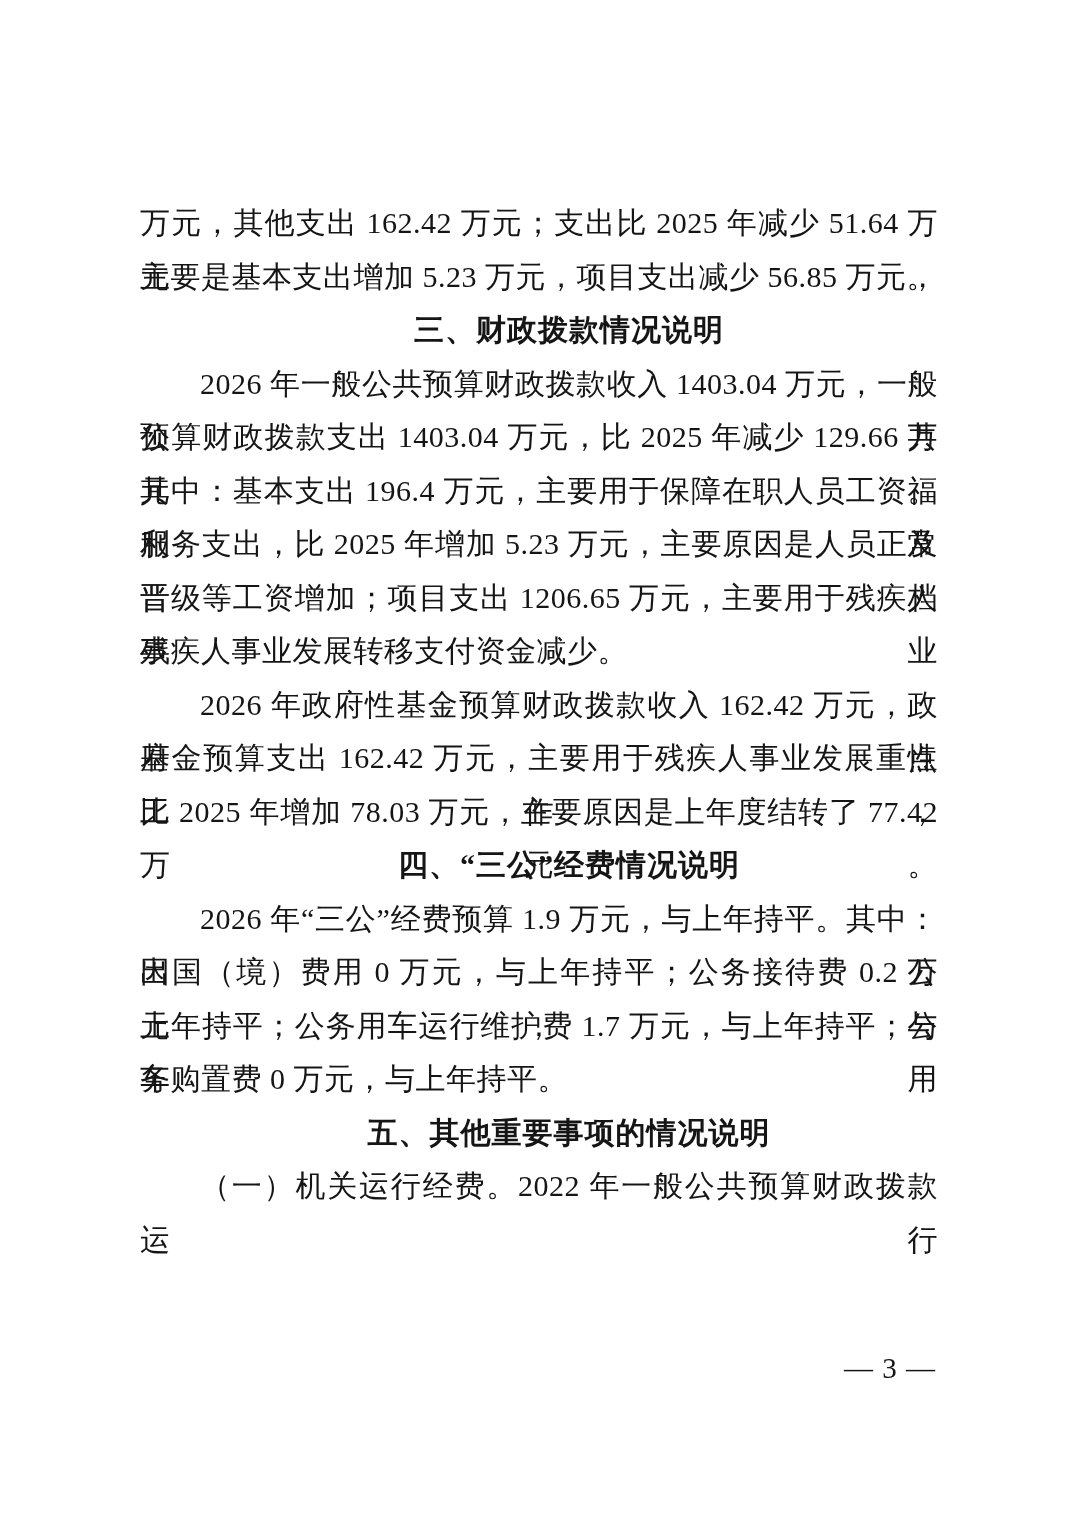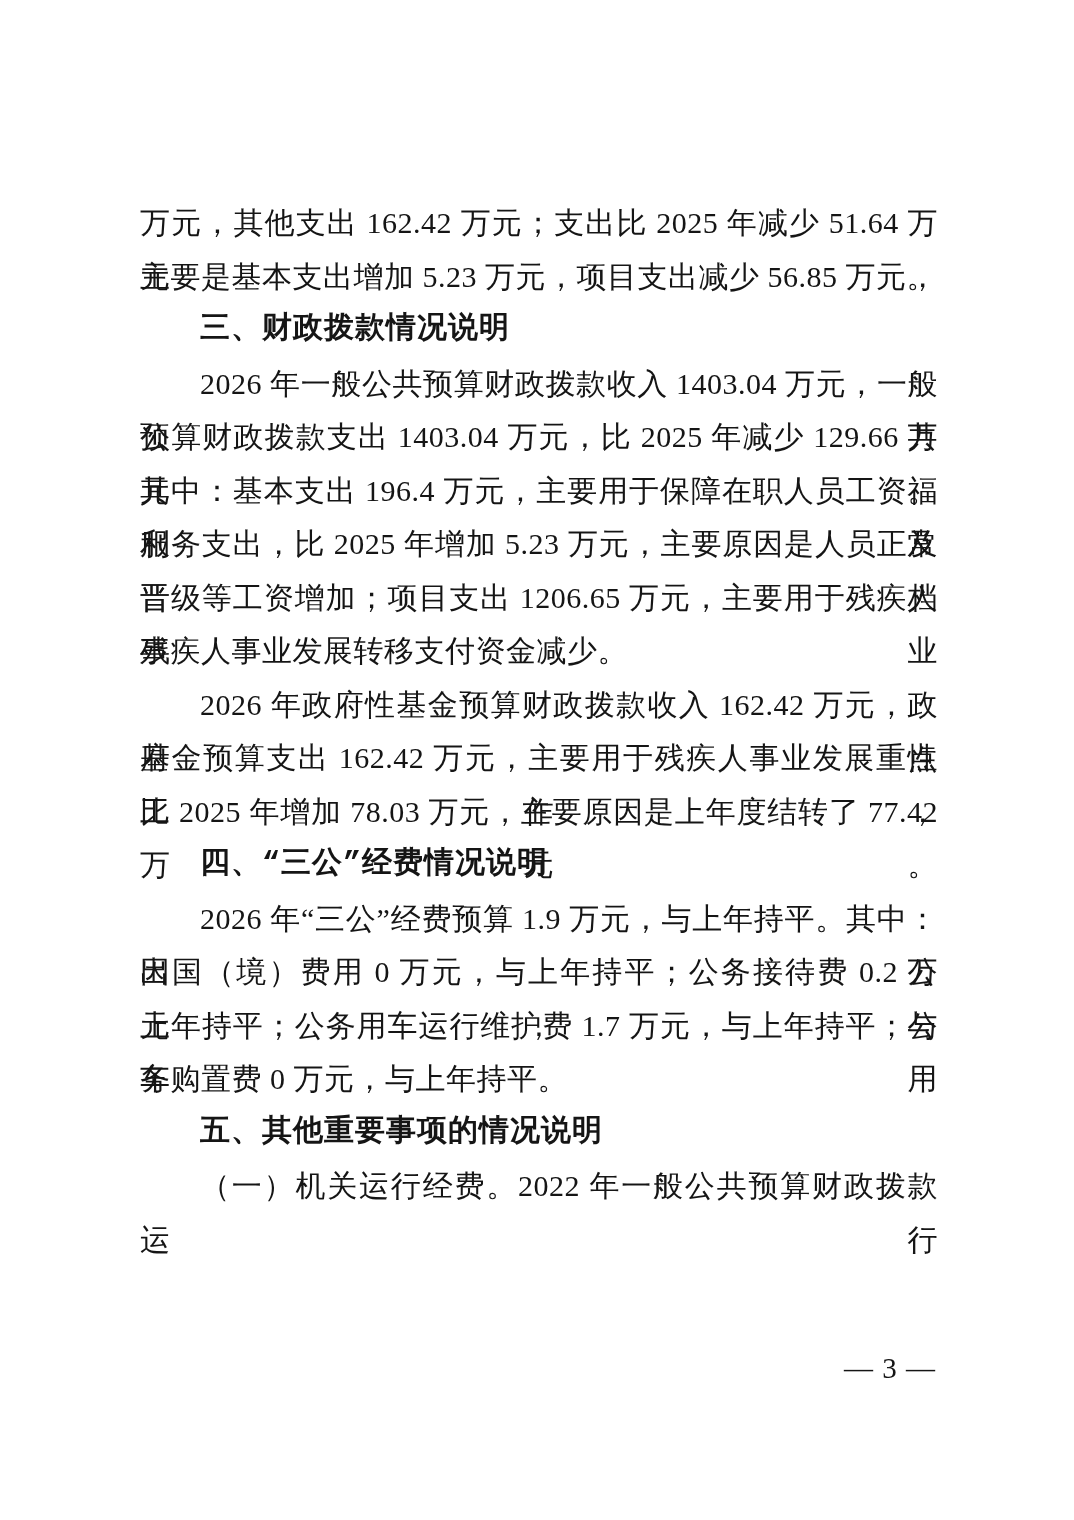--- a/index.html
+++ b/index.html
@@ -30,24 +30,25 @@
   }
   .line.indent {
     text-indent: 2em;
     font-family: Liberation Serif, serif;
   }
   .line.stretch {
     text-align: justify;
     text-align-last: justify;
   }
   .line.heading {
-    font-family: Liberation Mono, monospace;
+    font-family: Liberation Serif, serif;
     font-weight: bold;
     text-indent: 2em;
     letter-spacing: 1px;
+    text-align: center;
   }
   .page-number {
     position: absolute;
     top: 1352px;
     right: 138px;
     font-size: 29px;
     letter-spacing: 1px;
     font-family: "Liberation Serif", "DejaVu Serif", serif;
     color: #151515;
   }

